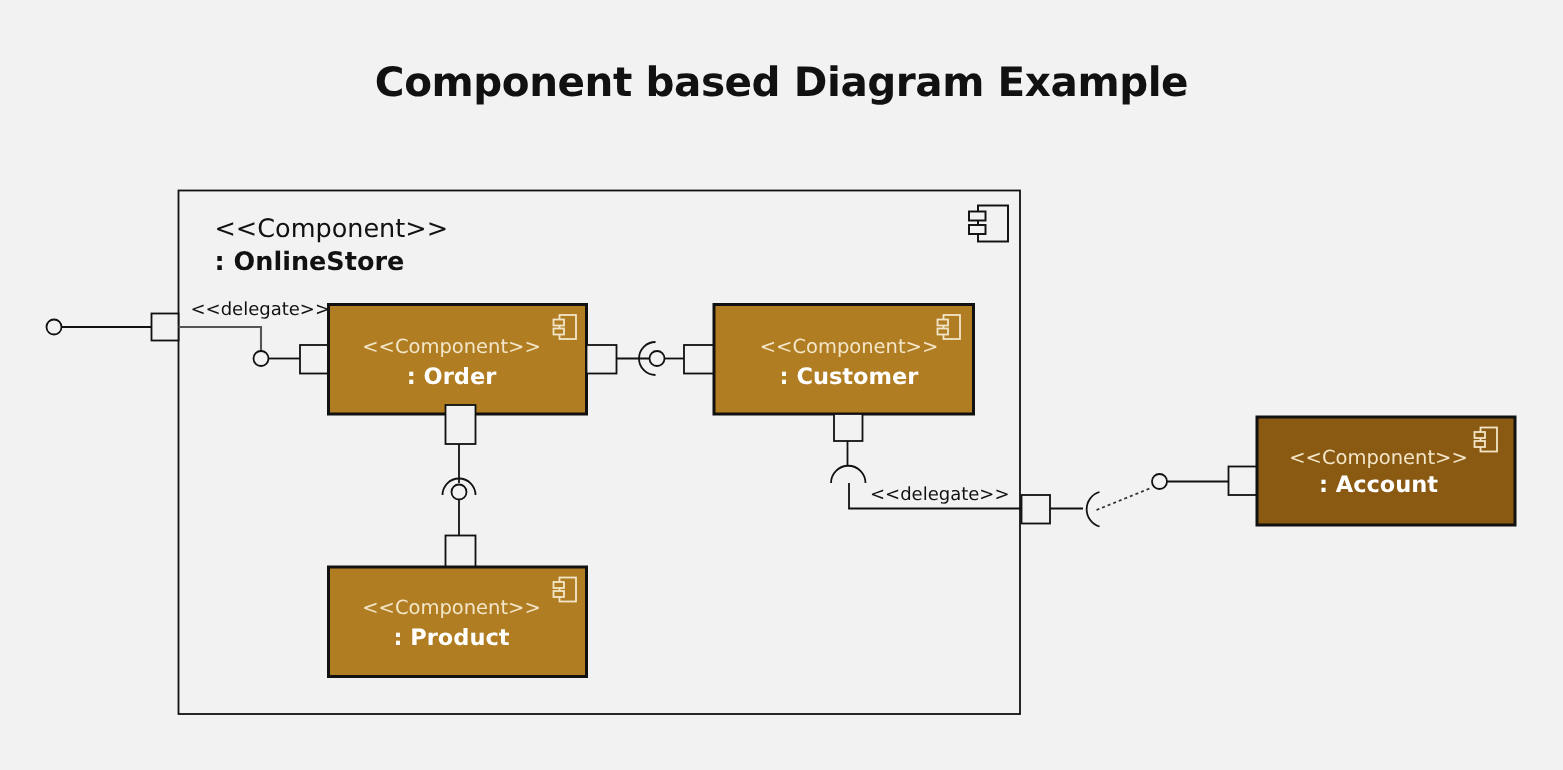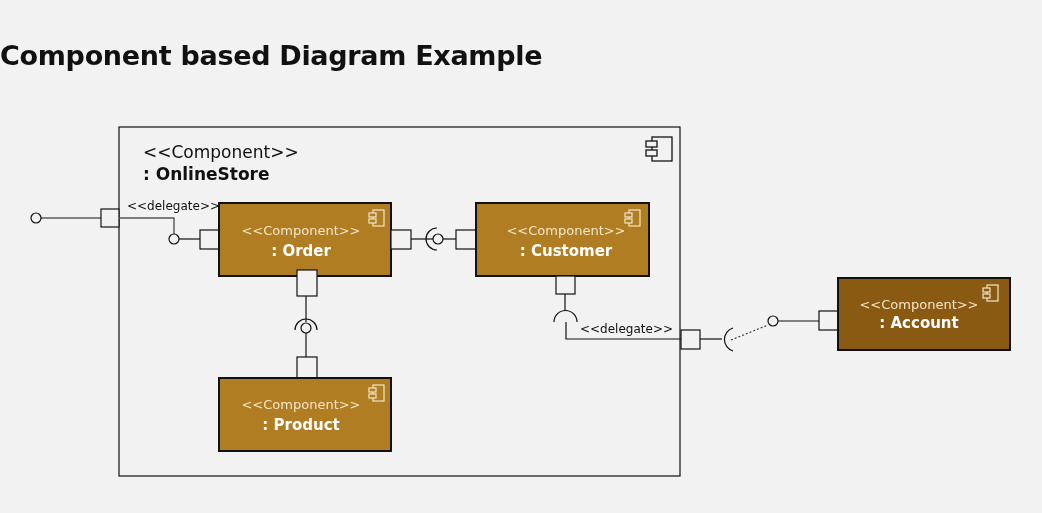--- a/index.html
+++ b/index.html
@@ -1,18 +1,18 @@
 <!DOCTYPE html>
 <html><head>
 <meta charset="utf-8">
 <style>
   html, body { margin:0; padding:0; }
   body { width:1042px; height:513px; background:#f2f2f2; position:relative; overflow:hidden;
          font-family:"DejaVu Sans", sans-serif; }
-  .title { position:absolute; left:0; top:40px; width:1042px; text-align:left;
+  .title { position:absolute; left:0; top:40px; width:1042px; text-align:center;
            font-weight:bold; font-size:27px; color:#111; letter-spacing:-0.3px; }
   svg { position:absolute; left:0; top:0; }
   .stereo-w { fill:#f3e6c8; font-size:13px; }
   .name-w { fill:#ffffff; font-size:15px; font-weight:bold; }
   .lbl { fill:#111; font-size:12px; }
 </style>
 </head>
 <body>
 
 <div class="title">Component based Diagram Example</div>

